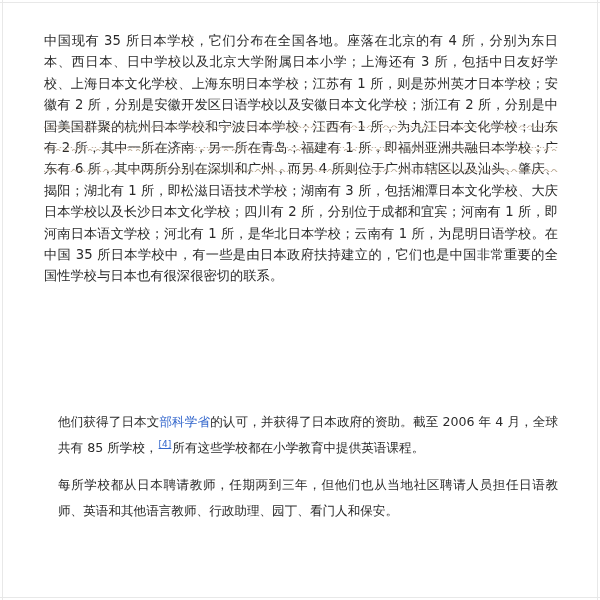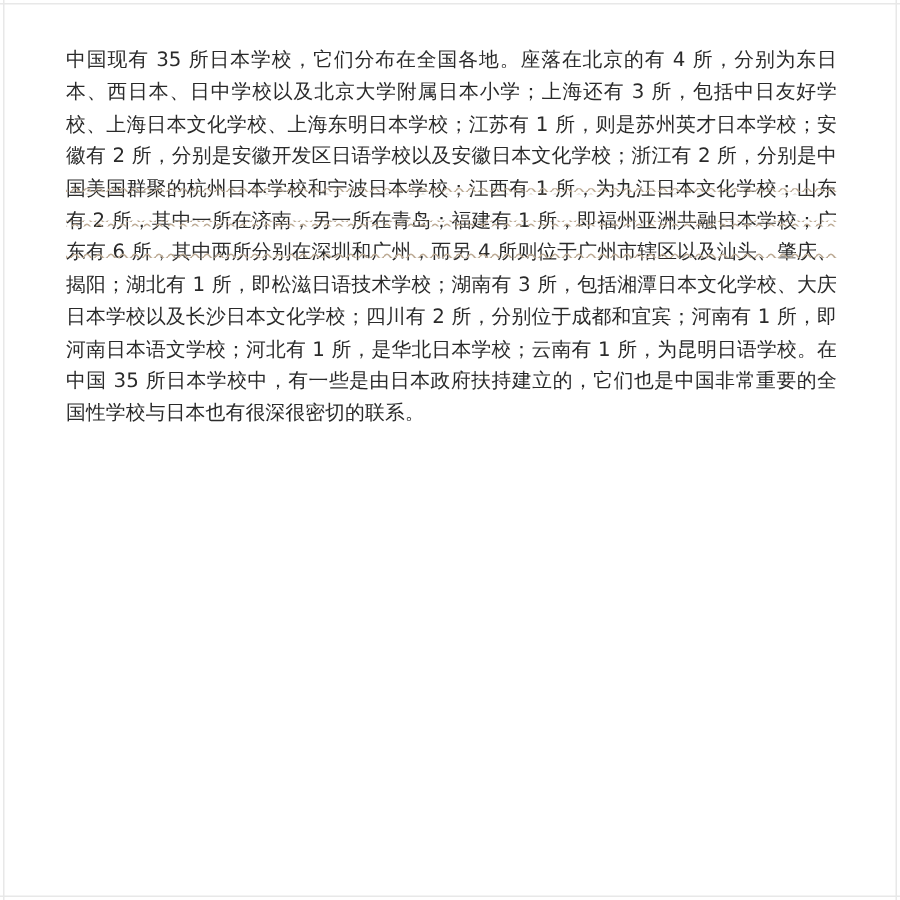--- a/index.html
+++ b/index.html
@@ -109,17 +109,19 @@
         <path d="M0 3 Q 2 0 4 3 T 8 3" fill="none" stroke="#bdab95" stroke-width="1.1"></path>
       </pattern>
     </defs>
     <rect x="44" y="125.5" width="514" height="4" fill="url(#wave)"></rect>
     <rect x="44" y="147" width="514" height="4" fill="url(#wave)"></rect>
     <rect x="44" y="168.5" width="514" height="4" fill="url(#wave)"></rect>
   </svg>
 
   <div class="block-lower">
 
+    <p><span>他们获得了日本文</span><a class="link" href="#">部科学省</a><span>的认可，并获得了日本政府的资助。截至 2006 年 4 月，全球共有 85 所学校，</span><a class="cite" href="#">[4]</a><span>所有这些学校都在小学教育中提供英语课程。</span></p>
 
+    <p>每所学校都从日本聘请教师，任期两到三年，但他们也从当地社区聘请人员担任日语教师、英语和其他语言教师、行政助理、园丁、看门人和保安。</p>
 
   </div>
 
 </div>
 
 </body></html>

